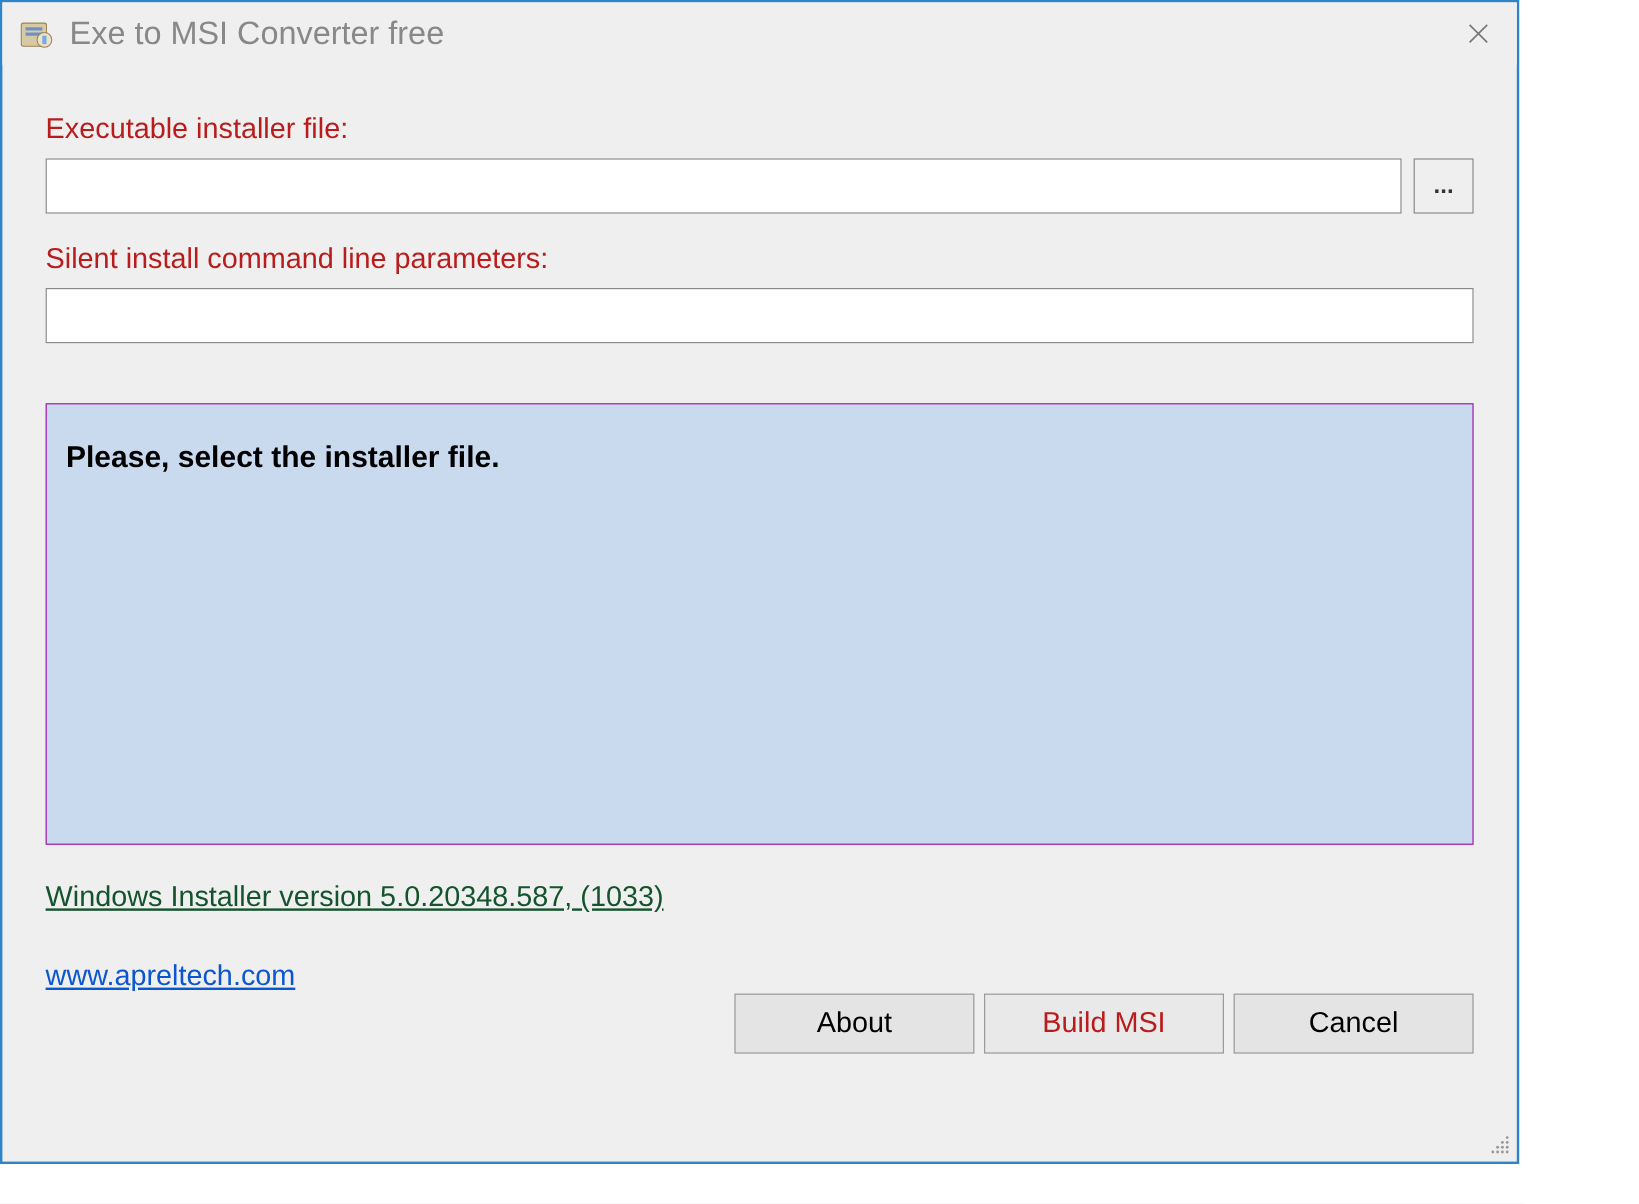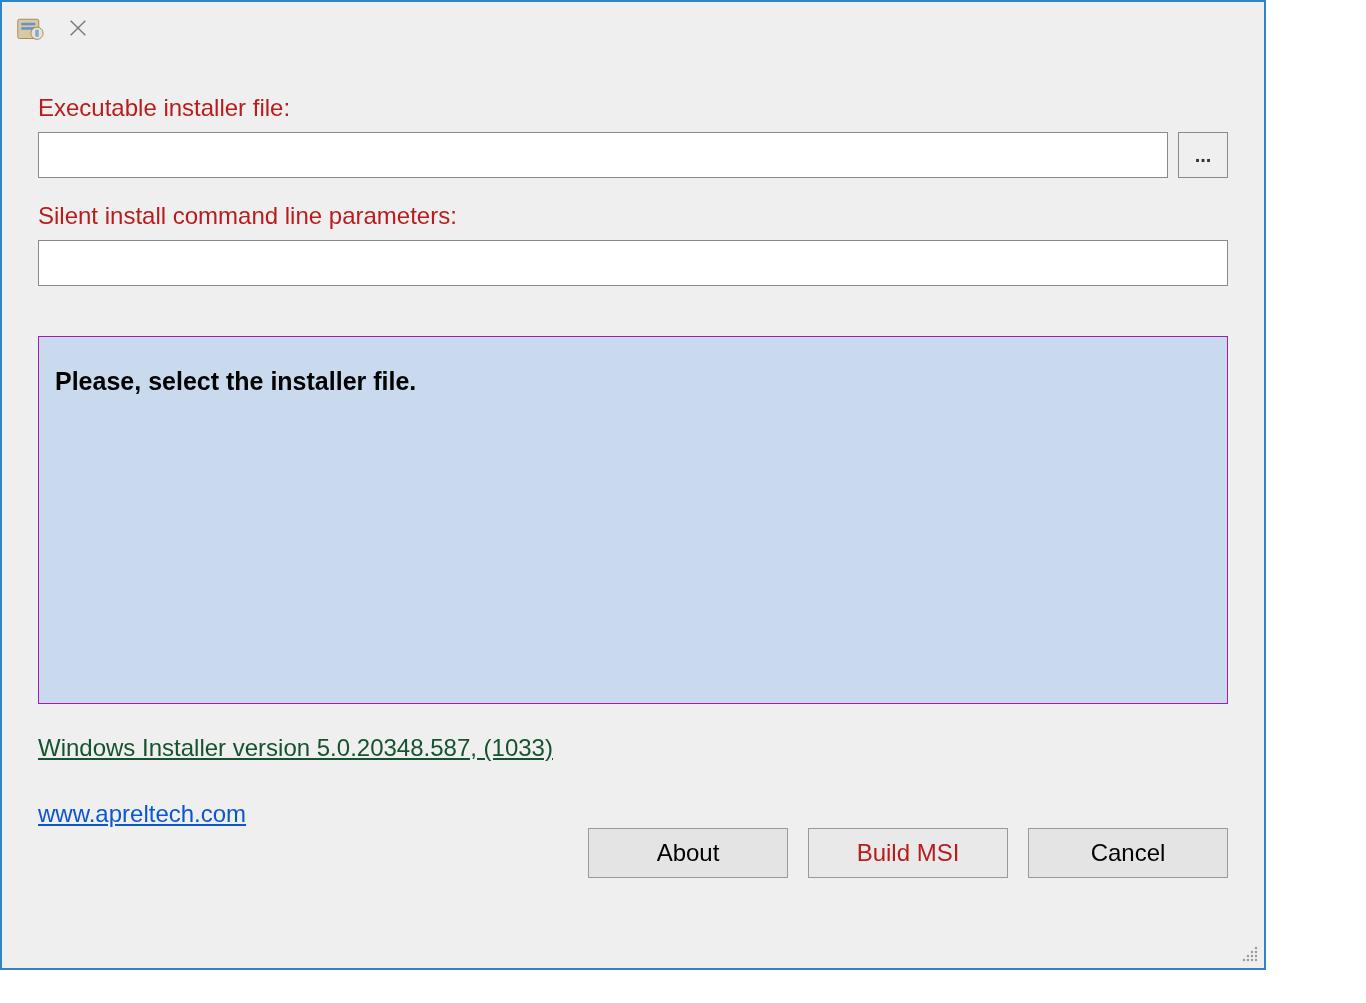--- a/index.html
+++ b/index.html
@@ -129,21 +129,21 @@
     }
     .link {
       color: #0b57d0;
       font-size: 24px;
       text-decoration: underline;
       cursor: pointer;
     }
     .btn-group {
       margin-left: auto;
       display: flex;
-      gap: 20px;
+      gap: 8px;
     }
     .btn {
       width: 200px;
       height: 50px;
       border: 1px solid #9a9a9a;
       background: #e4e4e4;
       font-size: 24px;
       cursor: pointer;
       font-family: inherit;
     }
@@ -167,20 +167,21 @@
   <div class="titlebar">
     <div class="titlebar-icon">
       <svg viewBox="0 0 32 32" width="28" height="28">
         <rect x="2" y="6" width="24" height="22" rx="2" fill="#d8c9a5" stroke="#9a8355" stroke-width="1"></rect>
         <rect x="6" y="10" width="16" height="3" fill="#6b91c5"></rect>
         <rect x="6" y="15" width="16" height="3" fill="#6b91c5"></rect>
         <circle cx="24" cy="22" r="7" fill="#ebe2cb" stroke="#9a8355" stroke-width="1"></circle>
         <rect x="22" y="18" width="4" height="8" fill="#7aa9e0"></rect>
       </svg>
     </div>
+    <div class="titlebar-title">Exe to MSI Converter free</div>
     <div class="close-btn">
       <svg viewBox="0 0 24 24">
         <line x1="4" y1="4" x2="20" y2="20" stroke="#777" stroke-width="1.5"></line>
         <line x1="20" y1="4" x2="4" y2="20" stroke="#777" stroke-width="1.5"></line>
       </svg>
     </div>
   </div>
 
   <div class="content">
     <div class="label">Executable installer file:</div>

